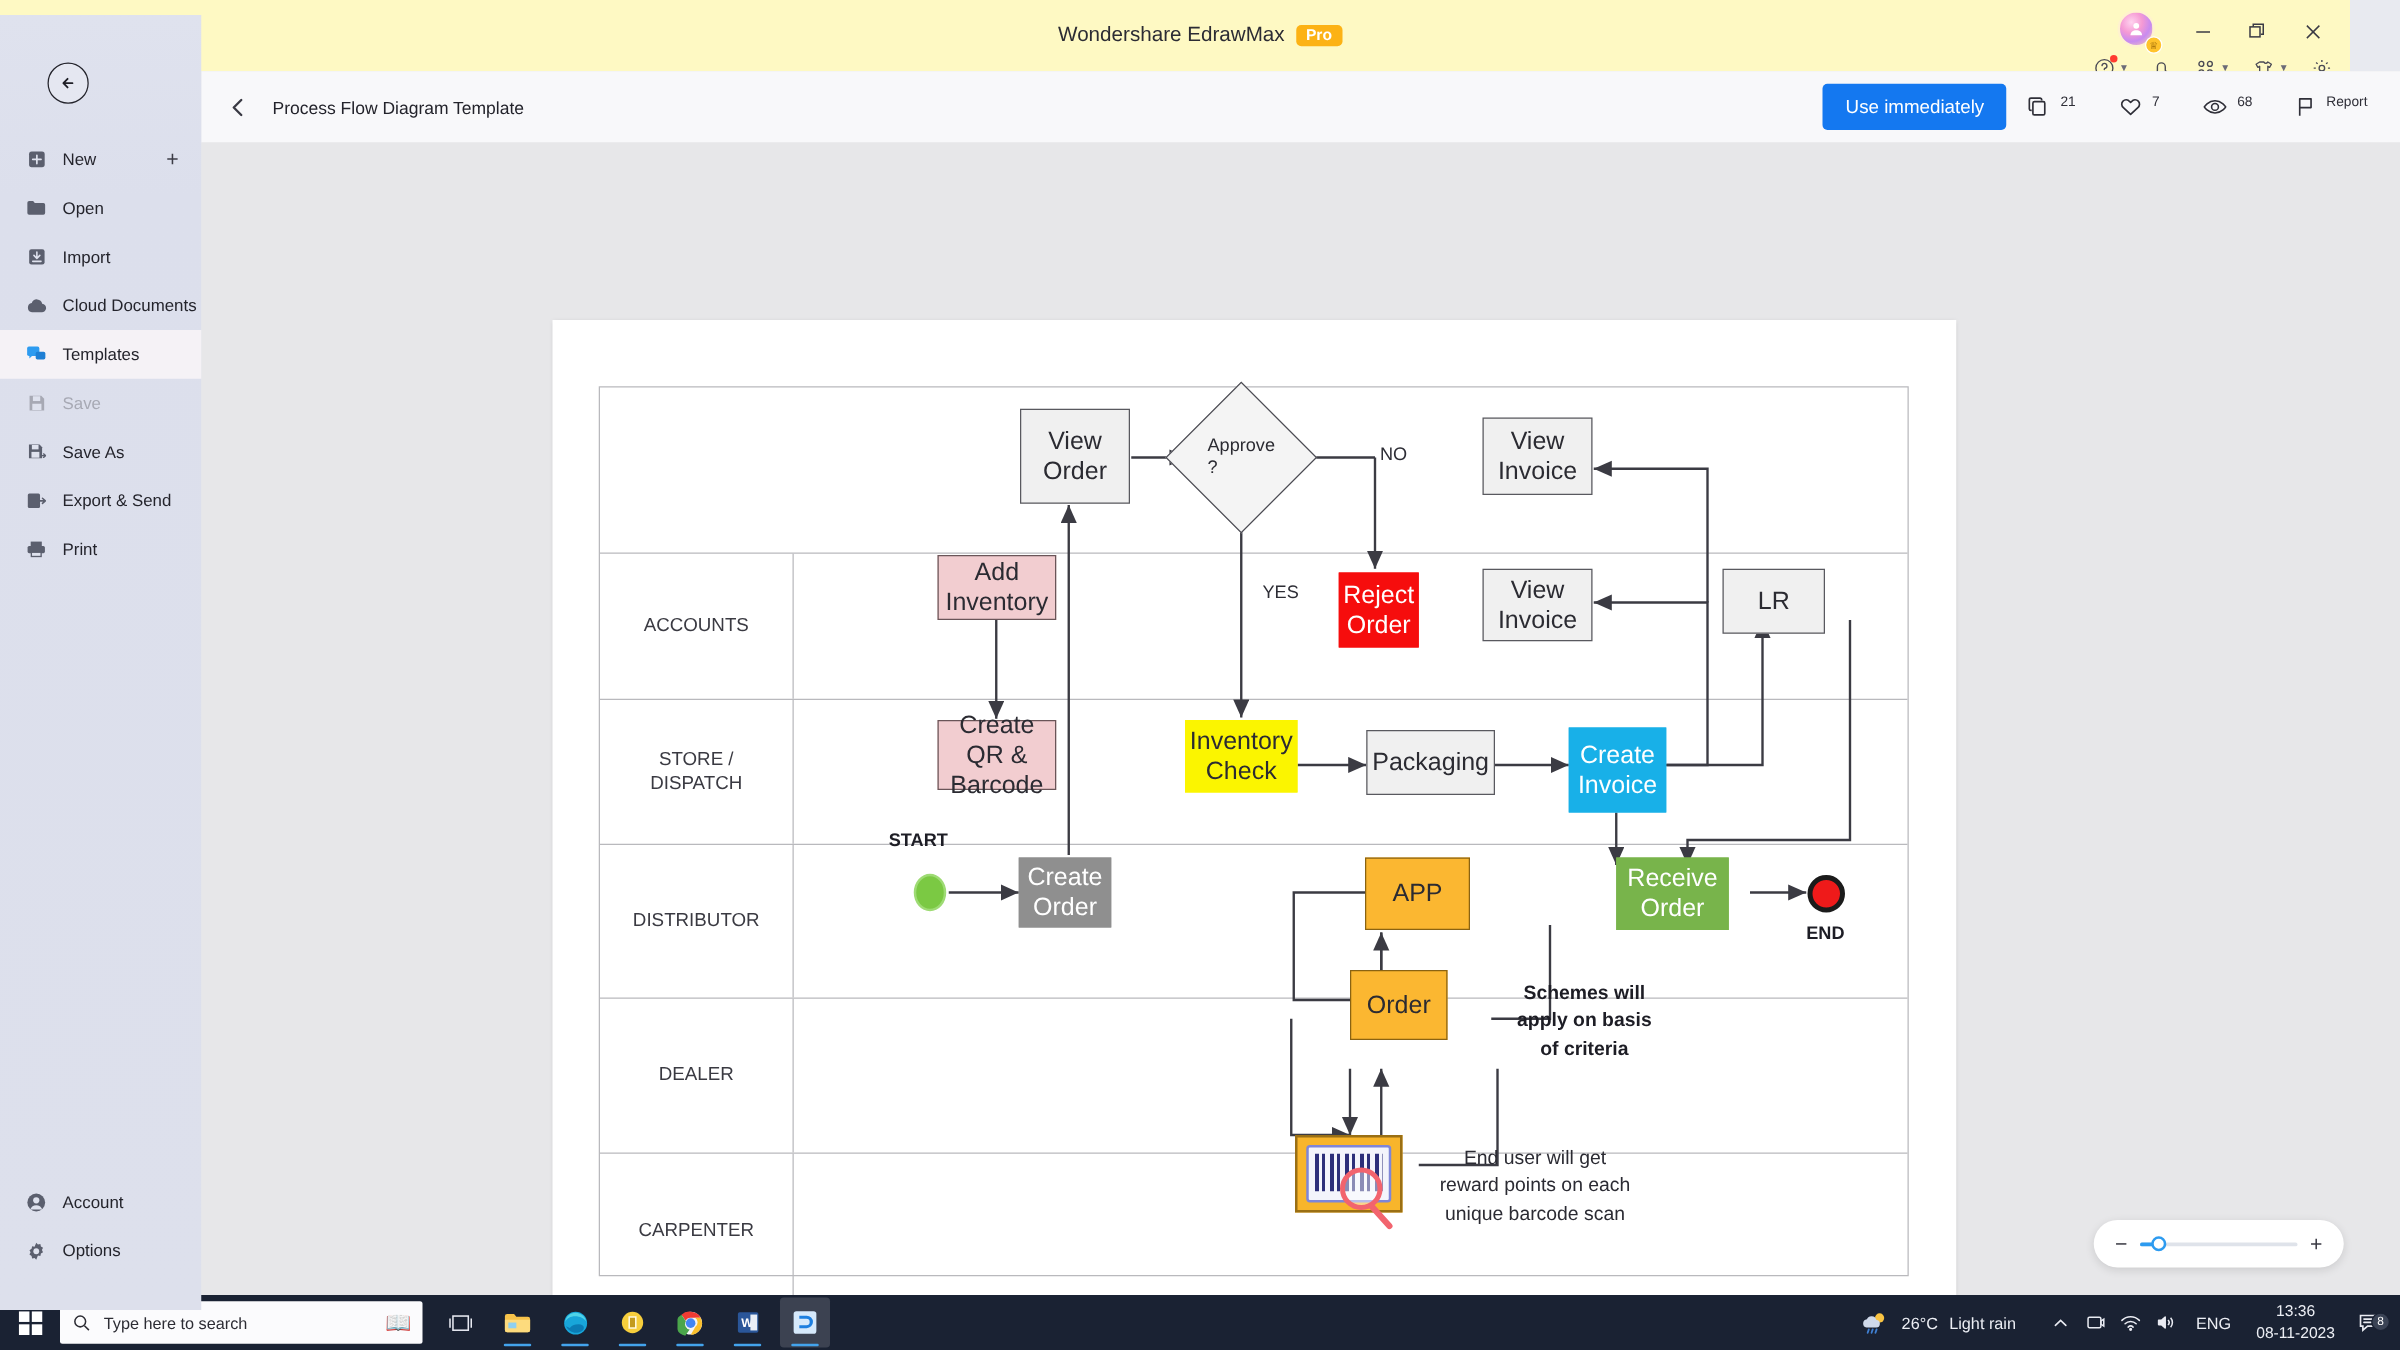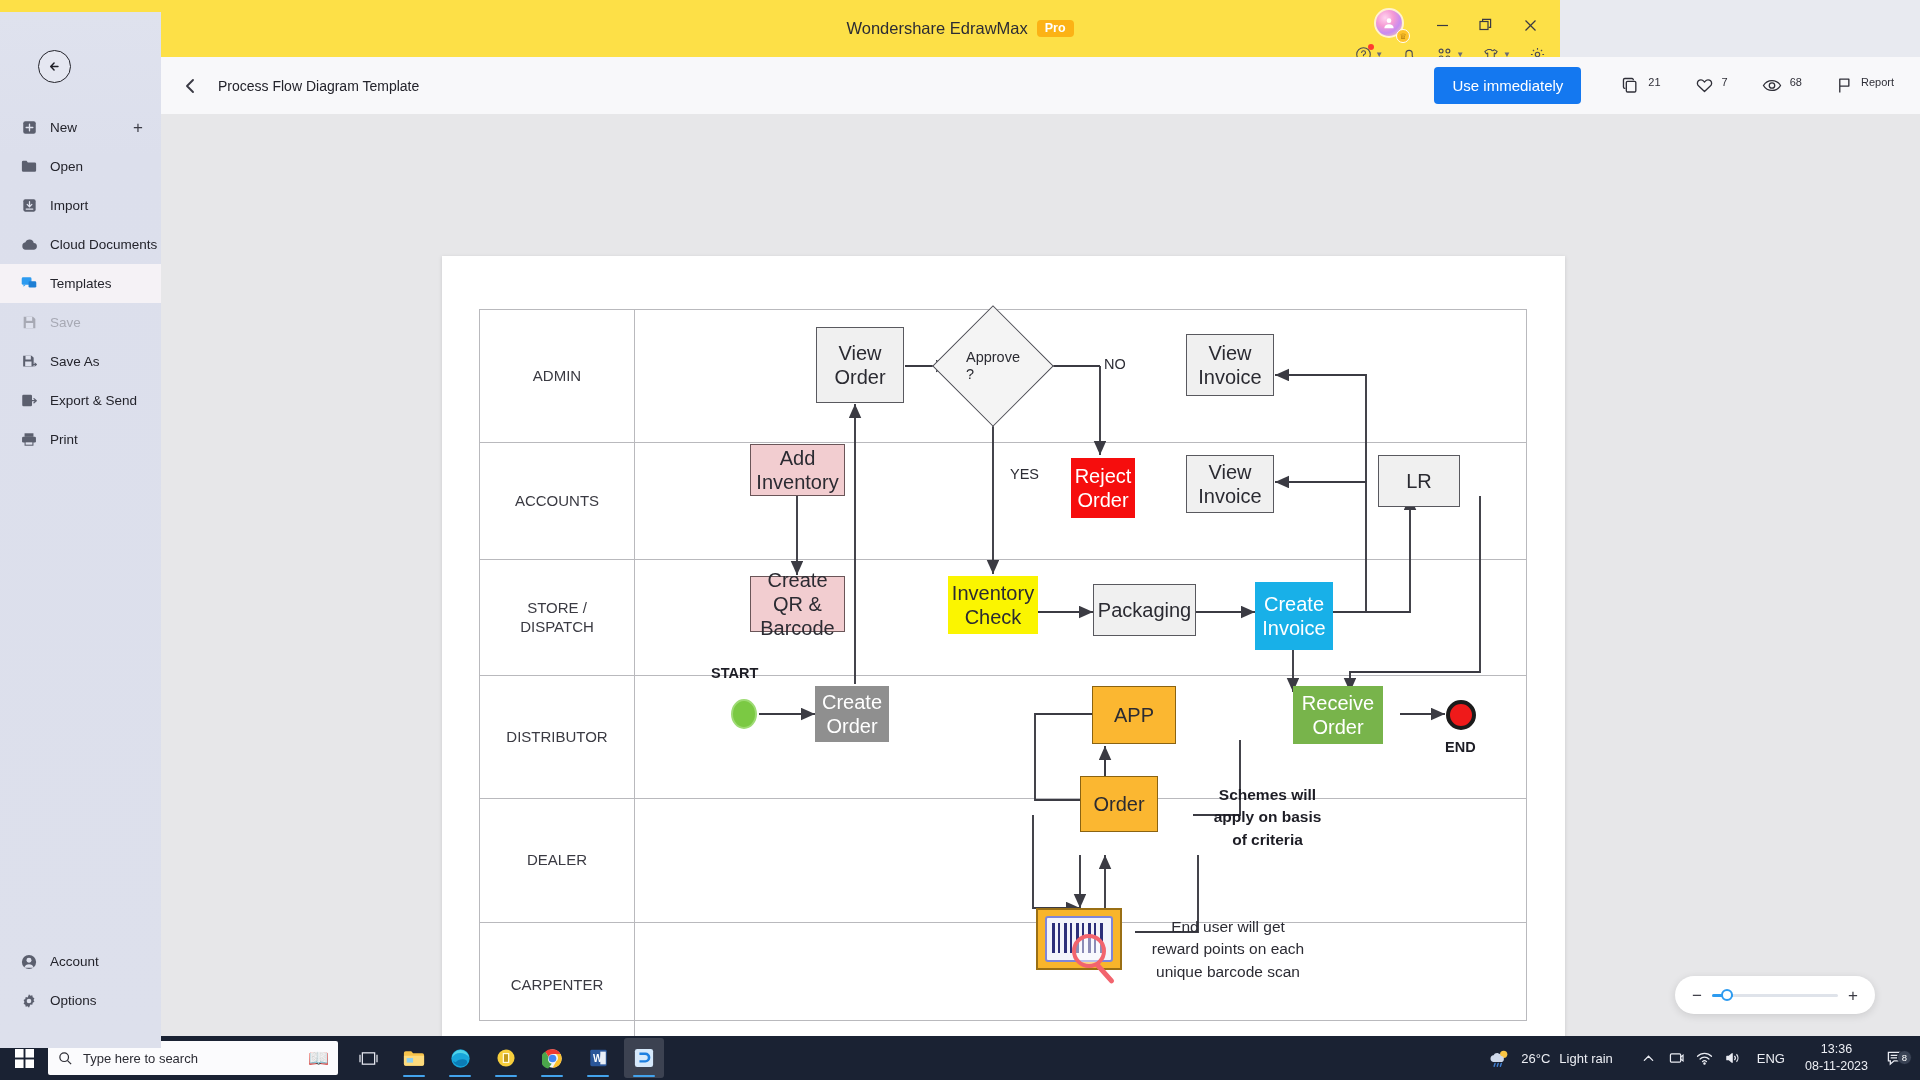--- a/index.html
+++ b/index.html
@@ -6,22 +6,22 @@
   html, body {
     width: 1920px; height: 1080px;
     overflow: hidden;
     font-family: "Liberation Sans", sans-serif;
     background: #e8eaf0;
   }
   #app { position: relative; width: 1920px; height: 1080px; }
 
   
   .titlebar {
-    position: absolute; left: 0; top: 0; width: 1560px; height: 57px;
-    background: #fde047;
+    position: absolute; left: 0; top: 0; width: 1880px; height: 57px;
+    background: #fef9c3;
   }
   .app-title {
     position: absolute; left: 0; top: 0; width: 1920px; height: 57px;
     display: flex; align-items: center; justify-content: center;
     font-size: 16.5px; color: #2c2c34; gap: 9px;
   }
   .pro-badge {
     background: #fcb215; color: #fff; font-size: 12.5px; font-weight: bold;
     border-radius: 4px; padding: 2px 8px 3px; line-height: 1;
   }
@@ -93,21 +93,21 @@
     position: absolute; left: 0; top: 0; width: 1759px; height: 57px;
     background: #f8f8fa;
     display: flex; align-items: center;
   }
   .chev-back { margin-left: 21px; color: #3a3a44; display: flex; align-items: center; }
   .doc-title { margin-left: 20px; font-size: 14px; color: #23232b; }
   .doc-right { margin-left: auto; display: flex; align-items: center; gap: 0; padding-right: 26px; }
   .use-btn {
     background: #1478f0; color: #fff; font-size: 15px;
     padding: 10px 18px; border-radius: 4px; border: none; cursor: pointer;
-    margin-right: 40px; font-family: inherit;
+    margin-right: 16px; font-family: inherit;
   }
   .stat {
     display: flex; align-items: flex-start; gap: 8px; color: #2f2f38; font-size: 11px;
     margin-right: 34px;
   }
   .stat:last-child { margin-right: 0; }
 
   
   .canvas-area {
     position: absolute; left: 0; top: 57px; width: 1759px; height: 922px;
@@ -508,21 +508,20 @@
         </span>
       </div>
     </div>
 
     <div class="canvas-area">
       <div class="paper">
 
         <div class="lanes">
 
           <div class="lane" style="height:133px">
-            <div class="lane-label">ADMIN</div>
             <div class="lane-body"></div>
           </div>
 
           <div class="lane" style="height:117px">
             <div class="lane-label">ACCOUNTS</div>
             <div class="lane-body"></div>
           </div>
 
           <div class="lane" style="height:116px">
             <div class="lane-label">

